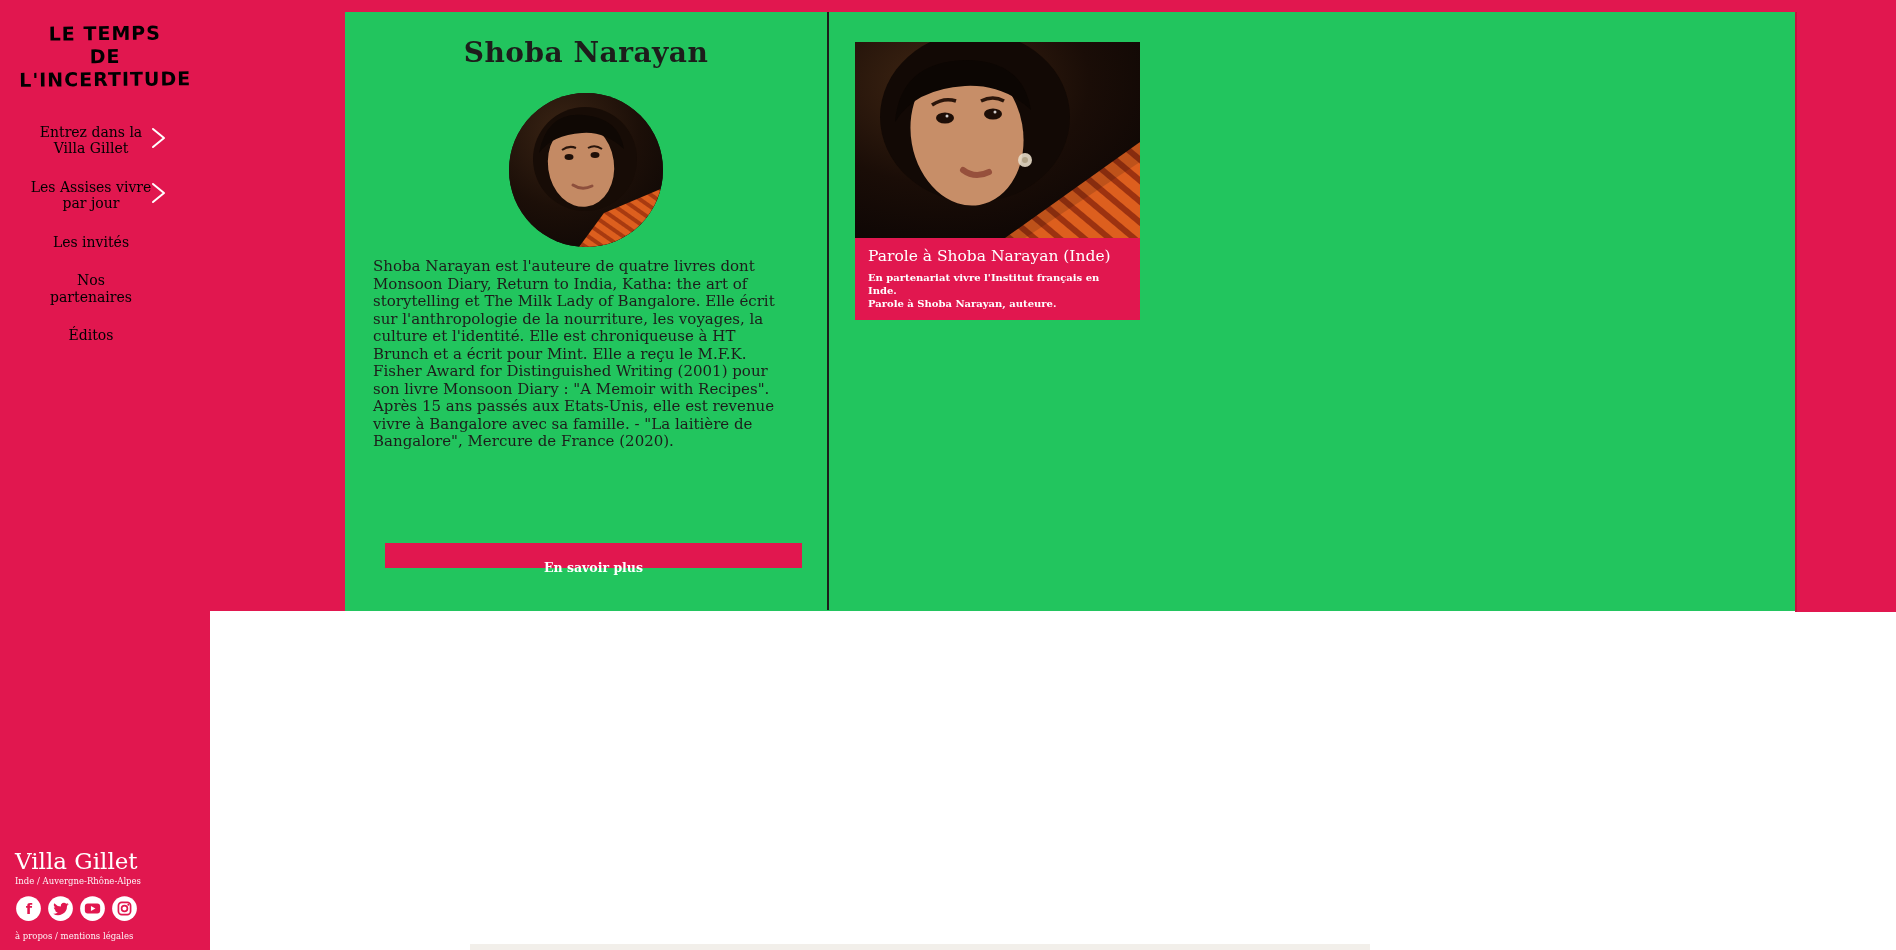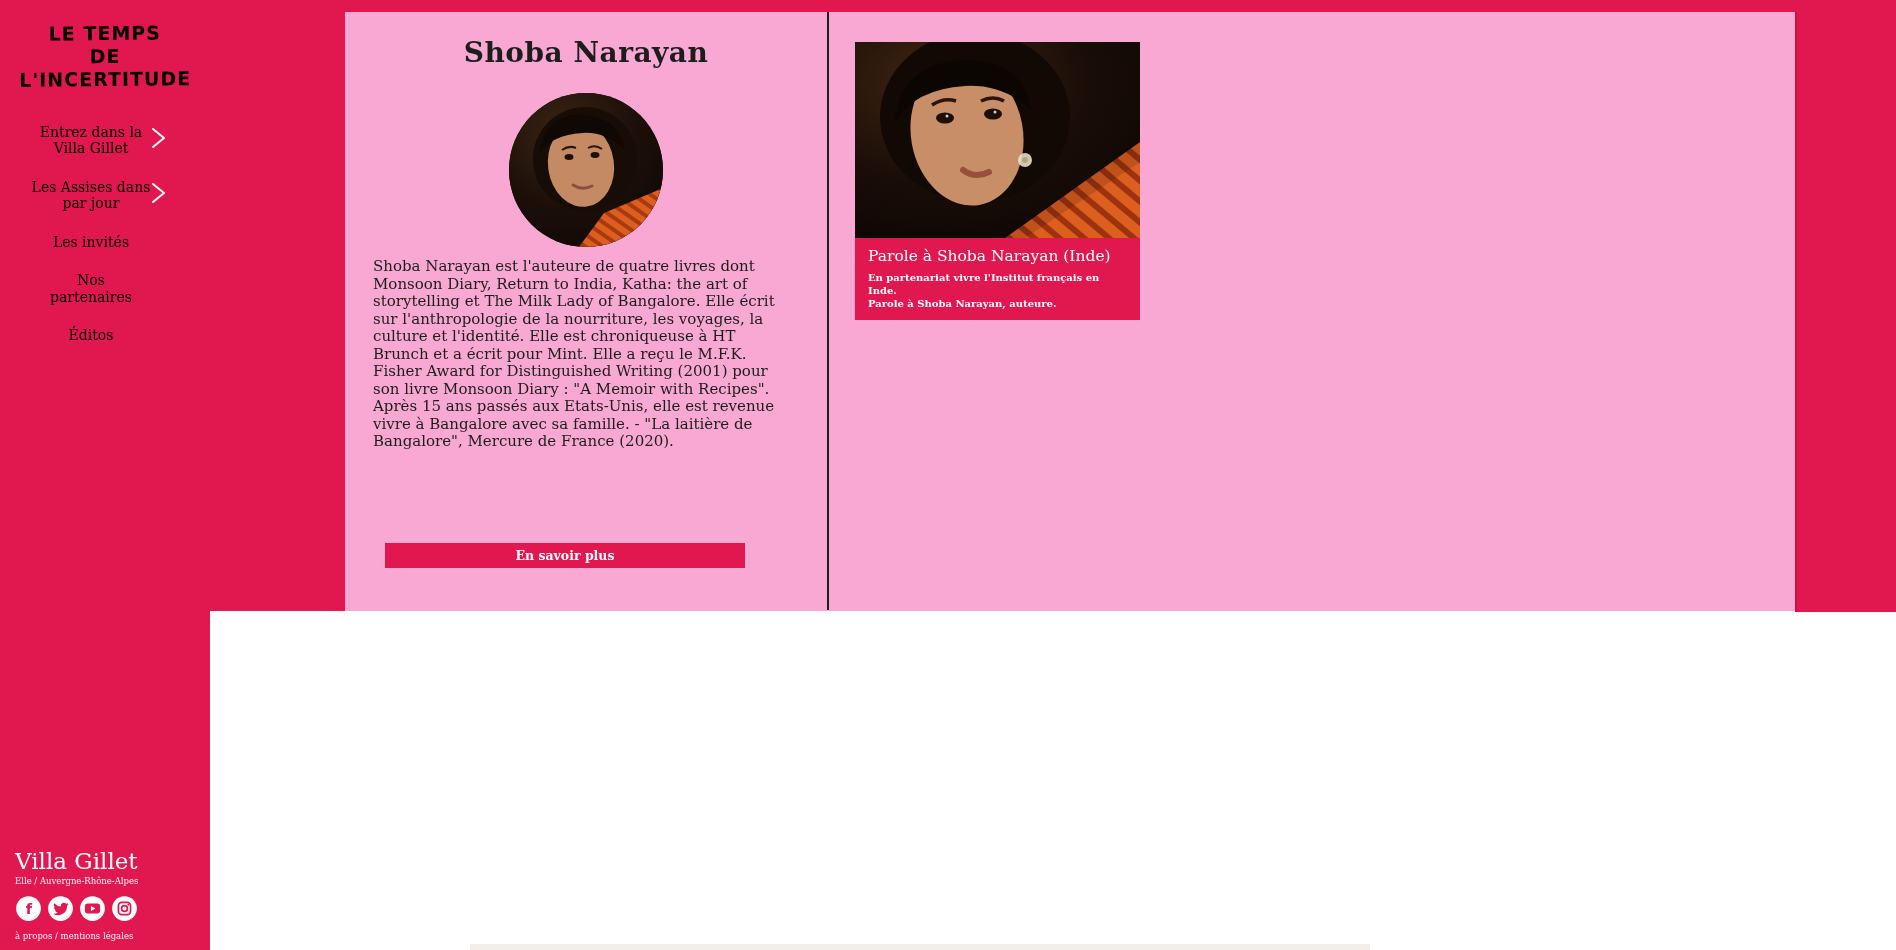--- a/index.html
+++ b/index.html
@@ -25,33 +25,33 @@
   .chev{position:absolute;right:0;top:2px;}
 
   .side-footer{position:absolute;left:15px;top:850px;z-index:5;color:#fff;}
   .brand{font-size:23px;line-height:1;cursor:pointer;}
   .brand-sub{font-size:8.5px;margin-top:3px;opacity:.95;}
   .social{display:flex;gap:5px;margin-top:9px;}
   .social a{display:block;width:27px;height:27px;cursor:pointer;}
   .legal{font-size:8.5px;margin-top:9px;opacity:.95;cursor:pointer;}
 
   
-  .panel{position:absolute;left:345px;top:12px;width:1450px;height:599px;background:#f9a8d4;z-index:4;}
+  .panel{position:absolute;left:345px;top:12px;width:1450px;height:599px;background:#22c55e;z-index:4;}
   .divider{position:absolute;left:482px;top:0;width:2px;height:598px;background:#1d1d1b;}
 
   
   .profile{position:absolute;left:0;top:0;width:482px;height:599px;}
   .p-name{position:absolute;left:0;top:24px;width:100%;text-align:center;
           font-size:28px;font-weight:bold;color:#1d1d1b;letter-spacing:.5px;}
   .avatar{position:absolute;left:50%;top:81px;transform:translateX(-50%);
           width:154px;height:154px;border-radius:50%;overflow:hidden;background:#1b0e08;}
   .p-bio{position:absolute;left:28px;top:246px;width:418px;font-size:15px;line-height:1.17;color:#1d1d1b;}
-  .cta{position:absolute;left:40px;top:531px;width:360px;height:25px;background:#e1174f;border:none;
+  .cta{position:absolute;left:40px;top:531px;width:417px;height:25px;background:#e1174f;border:none;
        color:#fff;font-family:inherit;font-size:12.5px;font-weight:bold;
-       line-height:25px;cursor:pointer;padding:0;}
+       line-height:25px;cursor:pointer;padding:12px;}
 
   
   .event{position:absolute;left:510px;top:30px;width:262px;cursor:pointer;}
   .event-photo{width:285px;height:196px;overflow:hidden;background:#150a06;}
   .event-caption{width:285px;box-sizing:border-box;background:#e1174f;color:#fff;padding:9px 13px 10px 13px;}
   .ev-title{font-size:15.5px;line-height:1.2;margin-bottom:5px;}
   .ev-sub{font-size:10px;line-height:1.3;font-weight:bold;}
 </style>
 </head>
 <body>
@@ -74,21 +74,21 @@
       <div class="nav-item">
         <span class="line">Entrez dans la</span>
         <span class="line">Villa Gillet</span>
         <span class="chev">
           <svg width="17" height="24" viewBox="0 0 17 24">
               <polyline points="3,3 14,12 3,21" fill="none" stroke="#fff" stroke-width="2" stroke-linecap="round" stroke-linejoin="round"></polyline>
             </svg>
         </span>
       </div>
       <div class="nav-item">
-        <span class="line">Les Assises dans</span>
+        <span class="line">Les Assises vivre</span>
         <span class="line">par jour</span>
         <span class="chev">
           <svg width="17" height="24" viewBox="0 0 17 24">
               <polyline points="3,3 14,12 3,21" fill="none" stroke="#fff" stroke-width="2" stroke-linecap="round" stroke-linejoin="round"></polyline>
             </svg>
         </span>
       </div>
       <div class="nav-item">
         <span class="line">Les invités</span>
       </div>
@@ -97,21 +97,21 @@
         <span class="line">partenaires</span>
       </div>
       <div class="nav-item">
         <span class="line">Éditos</span>
       </div>
     </nav>
   </div>
 
   <div class="side-footer">
     <div class="brand">Villa Gillet</div>
-    <div class="brand-sub">Elle / Auvergne-Rhône-Alpes</div>
+    <div class="brand-sub">Inde / Auvergne-Rhône-Alpes</div>
     <div class="social">
       <a>
         <svg width="27" height="27" viewBox="0 0 24 24">
             <circle cx="12" cy="12" r="11" fill="#fff"></circle>
           <text x="12.3" y="17.2" text-anchor="middle" font-family="DejaVu Sans,sans-serif" font-weight="bold" font-size="13" fill="#e1174f">f</text>
           </svg>
       </a>
       <a>
         <svg width="27" height="27" viewBox="0 0 24 24">
             <circle cx="12" cy="12" r="11" fill="#fff"></circle>

